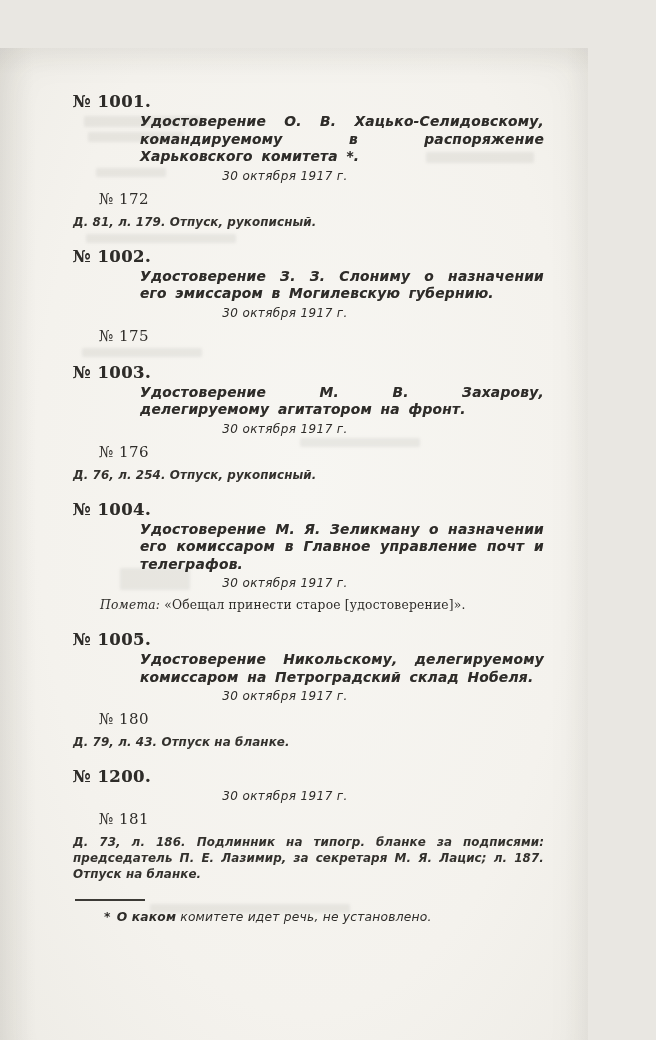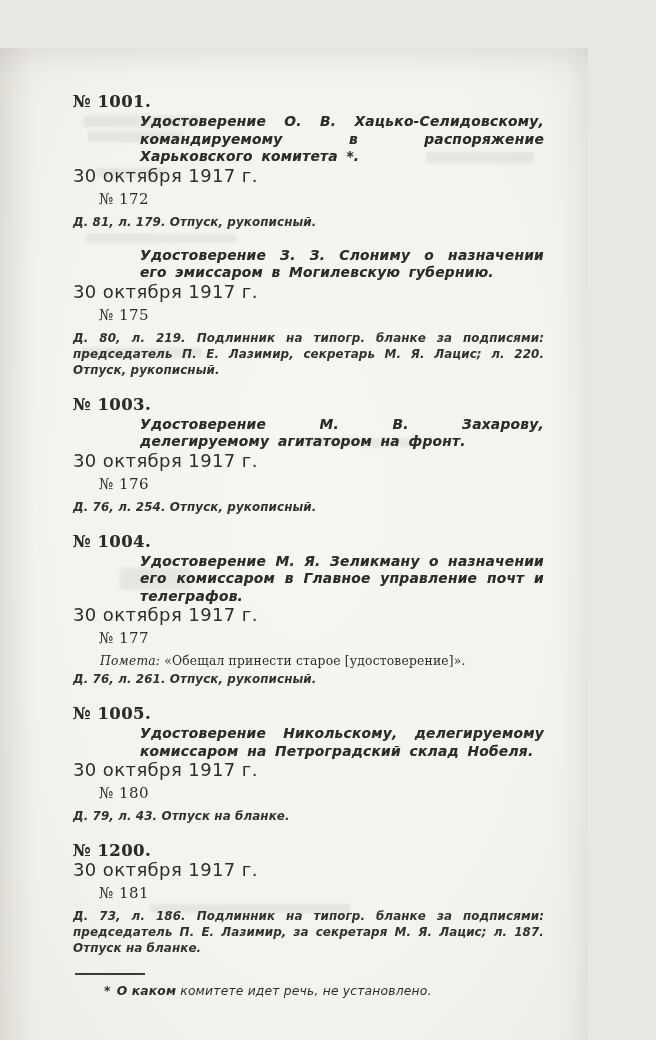--- a/index.html
+++ b/index.html
@@ -41,22 +41,23 @@
   .entry-title{
     margin:1px 0 1px 67px;
     font-style:italic;font-weight:bold;
     font-size:13.8px;line-height:17.5px;
     letter-spacing:0.25px;word-spacing:3.5px;
     text-align:justify;
     text-shadow:0 0 0.5px rgba(40,38,34,0.4);
   }
   .entry-date{
     padding-right:47px;
-    text-align:left;
-    font-size:18px;line-height:18px;
+    text-align:center;
+    font-style:italic;
+    font-size:12px;line-height:18px;
     letter-spacing:0.4px;
     margin-bottom:5px;
   }
   .doc-number{
     margin-left:26px;
     font-family:"DejaVu Serif",serif;
     font-size:15px;line-height:19px;
     letter-spacing:0.5px;
     margin-bottom:5px;
   }
@@ -121,41 +122,39 @@
 
     <section class="entry">
       <div class="entry-number">№ 1001.</div>
       <p class="entry-title">Удостоверение О. В. Хацько-Селидовскому, командируемому в распоряжение Харьковского комитета *.</p>
       <div class="entry-date">30 октября 1917 г.</div>
       <div class="doc-number">№ 172</div>
       <p class="legend">Д. 81, л. 179. Отпуск, рукописный.</p>
     </section>
 
     <section class="entry">
+      <div class="entry-number">№ 1002.</div>
       <p class="entry-title">Удостоверение З. З. Слониму о назначении его эмиссаром в Могилевскую губернию.</p>
       <div class="entry-date">30 октября 1917 г.</div>
       <div class="doc-number">№ 175</div>
-      <p class="legend">Д. 80, л. 219. Подлинник на типогр. бланке за подписями: председатель П. Е. Лазимир, секретарь М. Я. Лацис; л. 220. Отпуск, рукописный.</p>
     </section>
 
     <section class="entry">
       <div class="entry-number">№ 1003.</div>
       <p class="entry-title">Удостоверение М. В. Захарову, делегируемому агитатором на фронт.</p>
       <div class="entry-date">30 октября 1917 г.</div>
       <div class="doc-number">№ 176</div>
       <p class="legend">Д. 76, л. 254. Отпуск, рукописный.</p>
     </section>
 
     <section class="entry">
       <div class="entry-number">№ 1004.</div>
       <p class="entry-title">Удостоверение М. Я. Зеликману о назначении его комиссаром в Главное управление почт и телеграфов.</p>
       <div class="entry-date">30 октября 1917 г.</div>
-      <div class="doc-number">№ 177</div>
       <p class="entry-note"><span class="note-label">Помета:</span> <span>«Обещал принести старое [удостоверение]».</span></p>
-      <p class="legend">Д. 76, л. 261. Отпуск, рукописный.</p>
     </section>
 
     <section class="entry">
       <div class="entry-number">№ 1005.</div>
       <p class="entry-title">Удостоверение Никольскому, делегируемому комиссаром на Петроградский склад Нобеля.</p>
       <div class="entry-date">30 октября 1917 г.</div>
       <div class="doc-number">№ 180</div>
       <p class="legend">Д. 79, л. 43. Отпуск на бланке.</p>
     </section>
 

